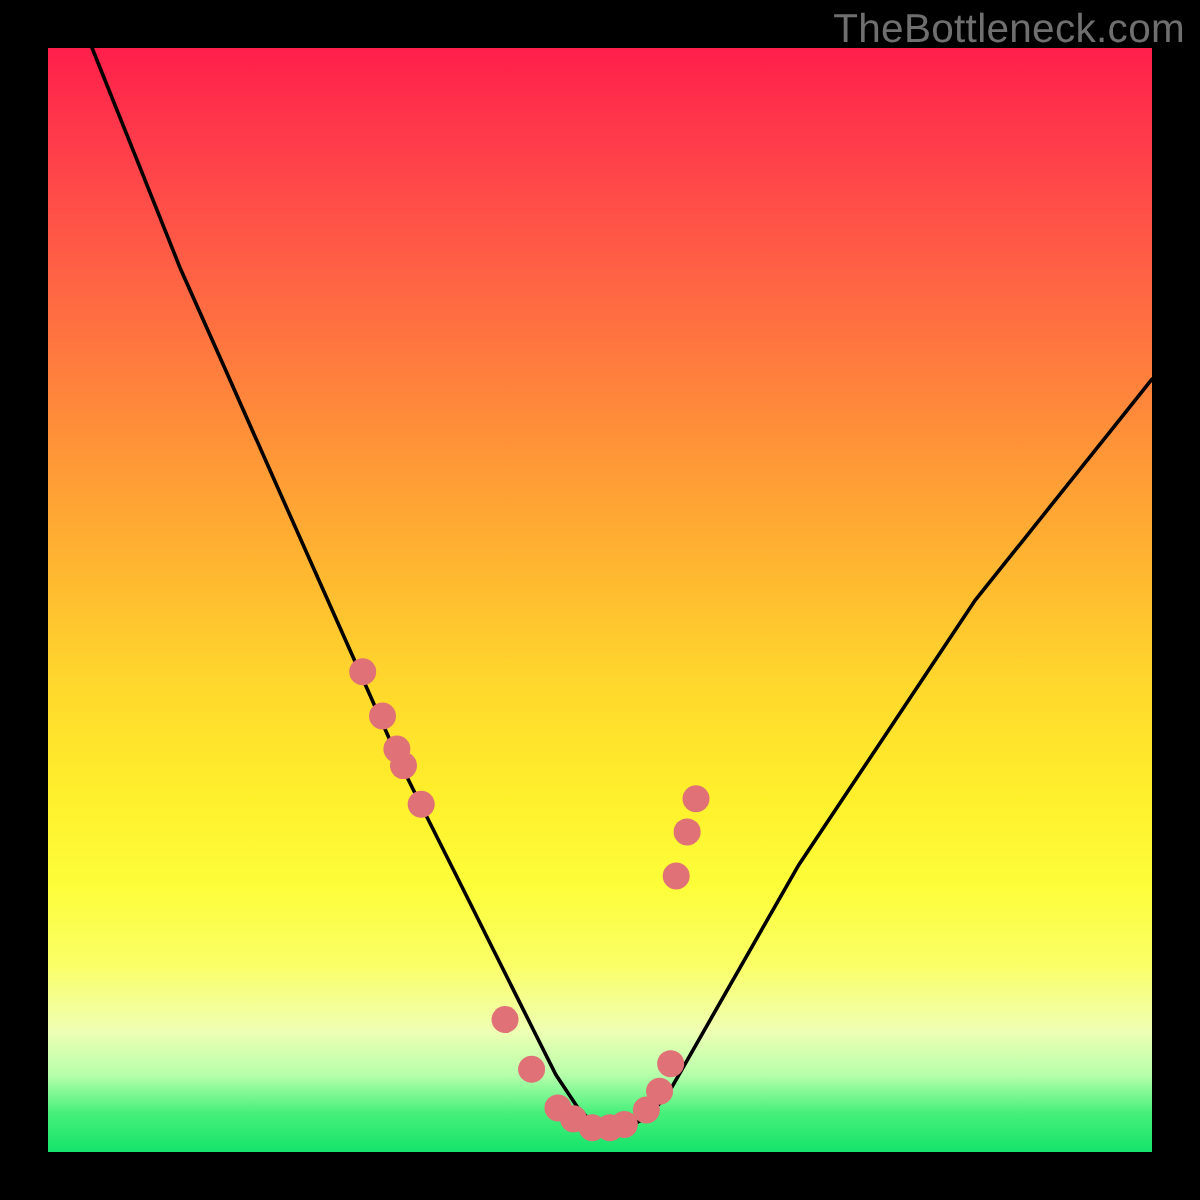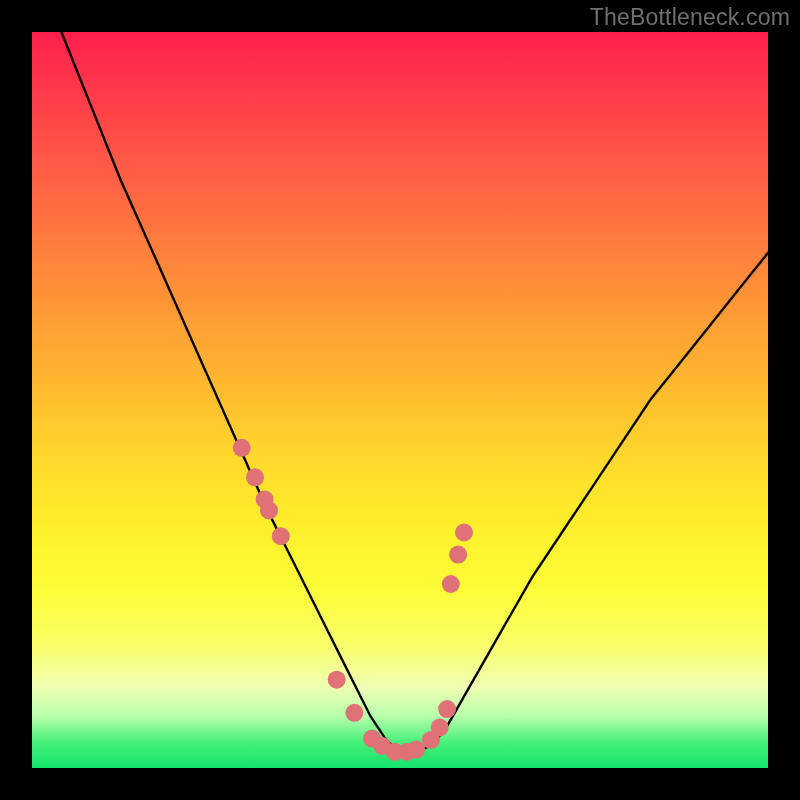--- a/index.html
+++ b/index.html
@@ -40,21 +40,21 @@
       #b7ffab 93%,
       #46f07a 96.5%,
       #14e36b 100%
     );
   }
   .watermark {
     position: absolute;
     top: 4px;
     right: 10px;
     color: #6f6f6f;
-    font-size: 23px;
+    font-size: 27px;
     font-weight: 500;
     letter-spacing: 0.2px;
     user-select: none;
   }
   svg.curve {
     position: absolute;
     left: 0;
     top: 0;
     width: 736px;
     height: 736px;

